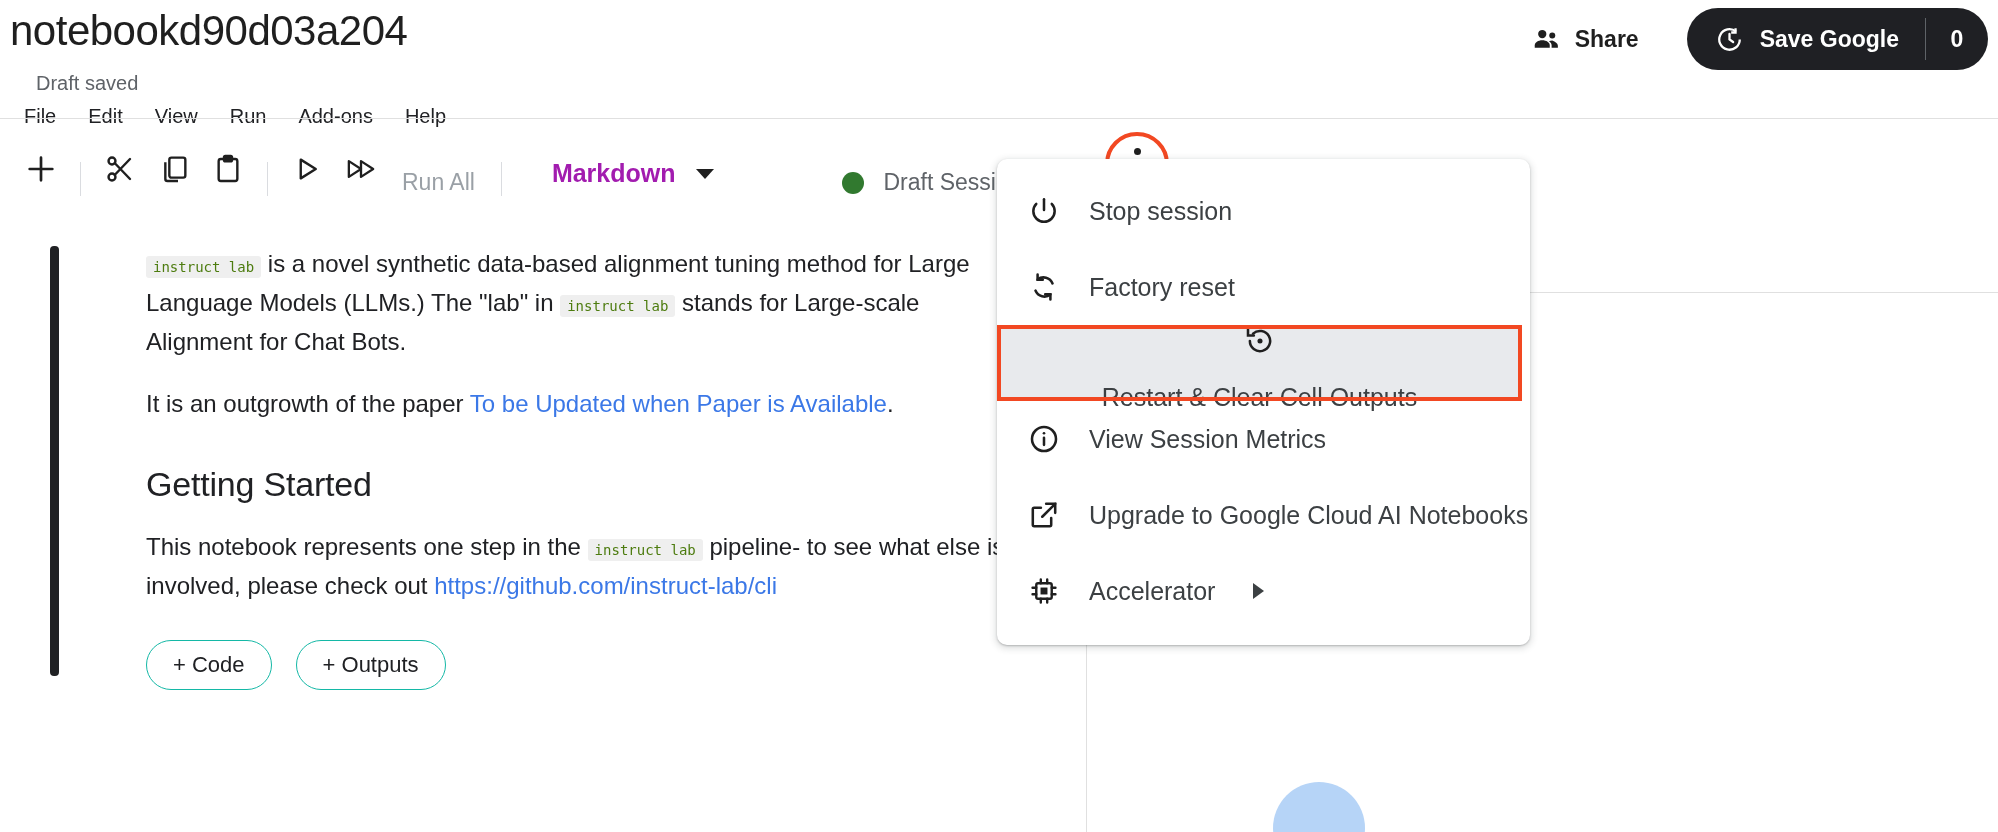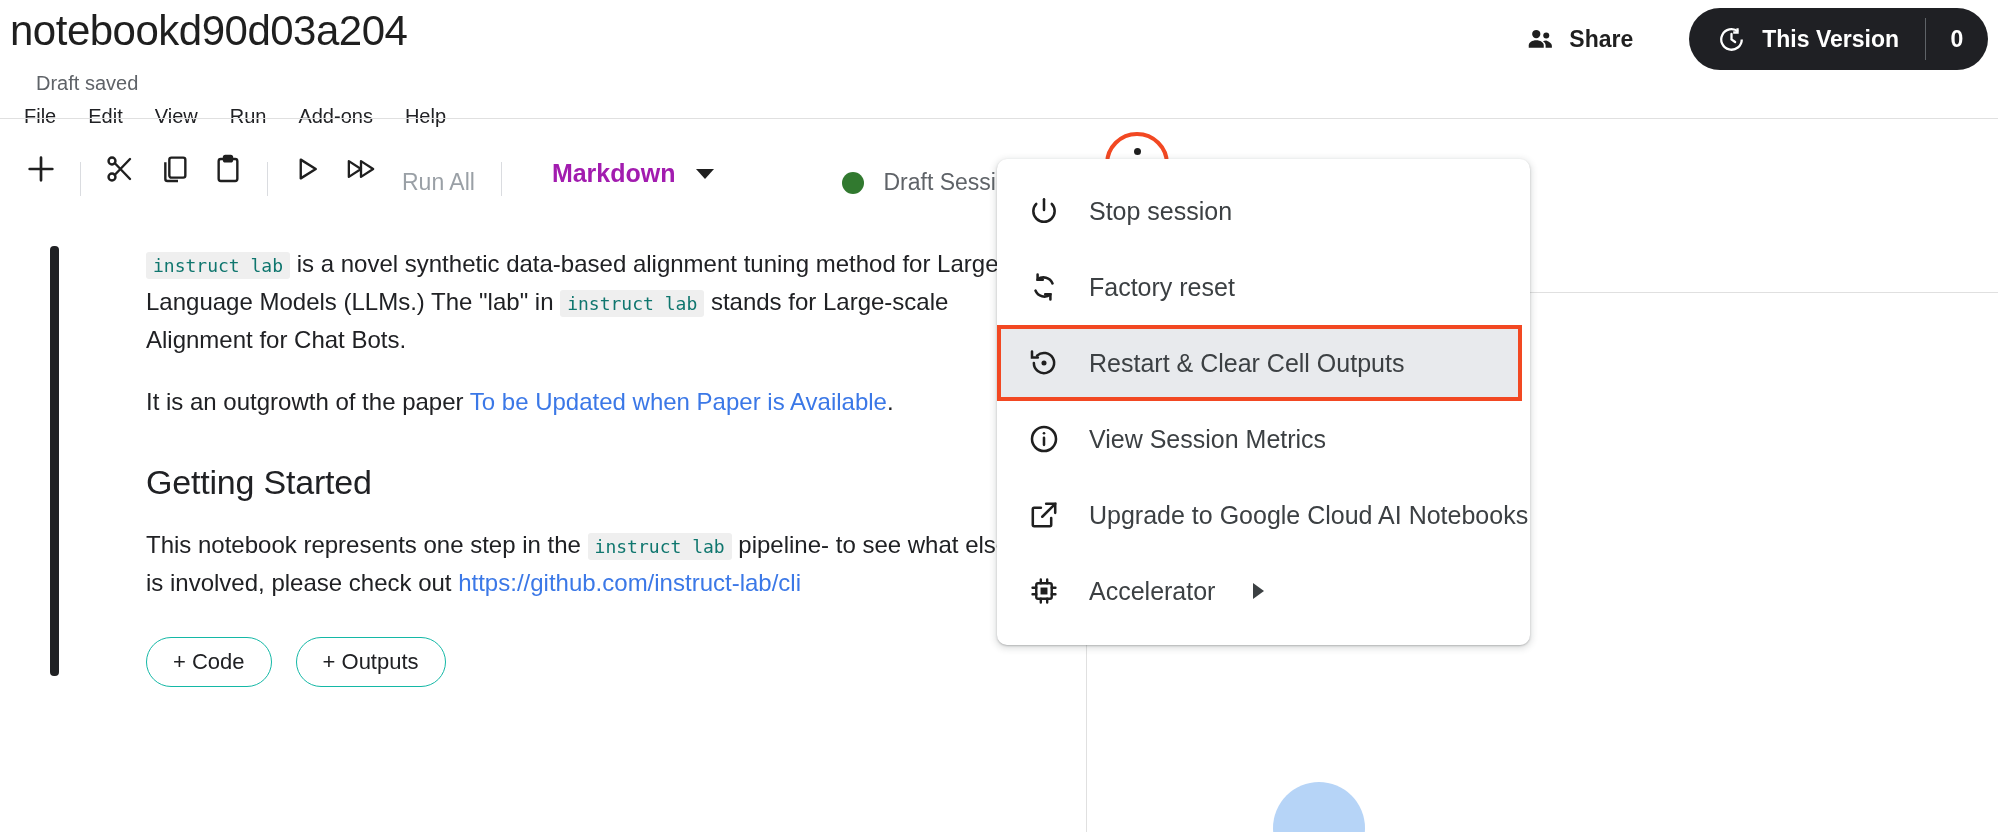--- a/index.html
+++ b/index.html
@@ -24,21 +24,21 @@
     white-space: nowrap;
   }
   .menubar { display: flex; gap: 0; padding: 4px 0 0 8px; }
   .menu-item {
     font-size: 20px; color: #202124; padding: 6px 16px; cursor: pointer;
     border-radius: 4px; white-space: nowrap;
   }
 
   .header-right {
     position: absolute; right: 0; top: 8px;
-    display: flex; align-items: center; gap: 8px;
+    display: flex; align-items: center; gap: 0;
   }
   .share-btn {
     display: flex; align-items: center; gap: 14px;
     font-size: 23px; font-weight: 700; color: #1f1f1f;
     padding: 10px 22px; cursor: pointer; border-radius: 30px;
   }
   .save-pill {
     display: flex; align-items: stretch; background: #1f2024; color: #fff;
     border-radius: 34px; margin-left: 26px; margin-right: 10px; overflow: hidden;
     cursor: pointer; height: 62px;
@@ -109,22 +109,22 @@
   .md h2 {
     font-size: 34px; font-weight: 400; color: #202124; letter-spacing: -0.2px;
     line-height: 1.2; margin: 42px 0 24px 0;
   }
   .md p {
     font-size: 24px; line-height: 36px; color: #202124; max-width: 880px;
     margin-bottom: 26px;
   }
   .md code {
     font-family: "DejaVu Sans Mono", "Liberation Mono", monospace;
-    background: #efefef; font-size: 18px; padding: 3px 7px; border-radius: 3px;
-    color: #0f766e;
+    background: #efefef; font-size: 14px; padding: 3px 7px; border-radius: 3px;
+    color: #4d7c0f;
   }
   .md a { color: #3b78e7; text-decoration: none; }
   .add-row { display: flex; gap: 24px; margin-top: 36px; margin-left: 146px; }
   .add-btn {
     display: flex; align-items: center; gap: 10px;
     border: 1px solid #14b8a6; border-radius: 26px; padding: 11px 26px;
     font-size: 22px; color: #202124; background: #fff; cursor: pointer;
     white-space: nowrap;
   }
 
@@ -145,21 +145,21 @@
     background: #ffffff; border-radius: 10px;
     box-shadow: 0 2px 6px 2px rgba(60,64,67,.15), 0 1px 2px rgba(60,64,67,.3);
     padding: 14px 8px 16px 0; z-index: 40;
   }
   .mi {
     display: flex; align-items: center; gap: 26px;
     height: 76px; padding: 0 28px; cursor: pointer; position: relative;
   }
   .mi-label { font-size: 25px; color: #3c4043; white-space: nowrap; }
   .mi-icon { width: 38px; display: flex; align-items: center; justify-content: center; flex: none; }
-  .mi.highlighted { background: #e8eaed; }
+  .mi.highlighted { background: #e8eaed; flex-direction: column; }
   .mi-ring {
     position: absolute; left: 0; right: 0; top: 0; bottom: 0;
     border: 4px solid #f24822; pointer-events: none;
   }
   .mi-submenu-arrow {
     width: 0; height: 0; margin-left: 12px;
     border-top: 8px solid transparent; border-bottom: 8px solid transparent;
     border-left: 11px solid #3c4043;
   }
   svg { display: block; }
@@ -199,21 +199,21 @@
 
       <div class="save-pill">
         <div class="save-left">
           <span class="icon">
             <svg width="29" height="29" viewBox="0 0 24 24" fill="none" stroke="#ffffff" stroke-width="1.9">
               <path d="M20.5 12a8.5 8.5 0 1 1-3.1-6.6"></path>
               <path d="M17 2.6V6.2h-3.6"></path>
               <path d="M12 7.4V12l3 2.1" stroke-linecap="round"></path>
             </svg>
           </span>
-          <span>This Version</span>
+          <span>Save Google</span>
         </div>
         <div class="save-div"></div>
         <div class="save-count">0</div>
       </div>
     </div>
   </div>
 
   <div class="toolbar">
     <div class="tb-btn">
       <span>

